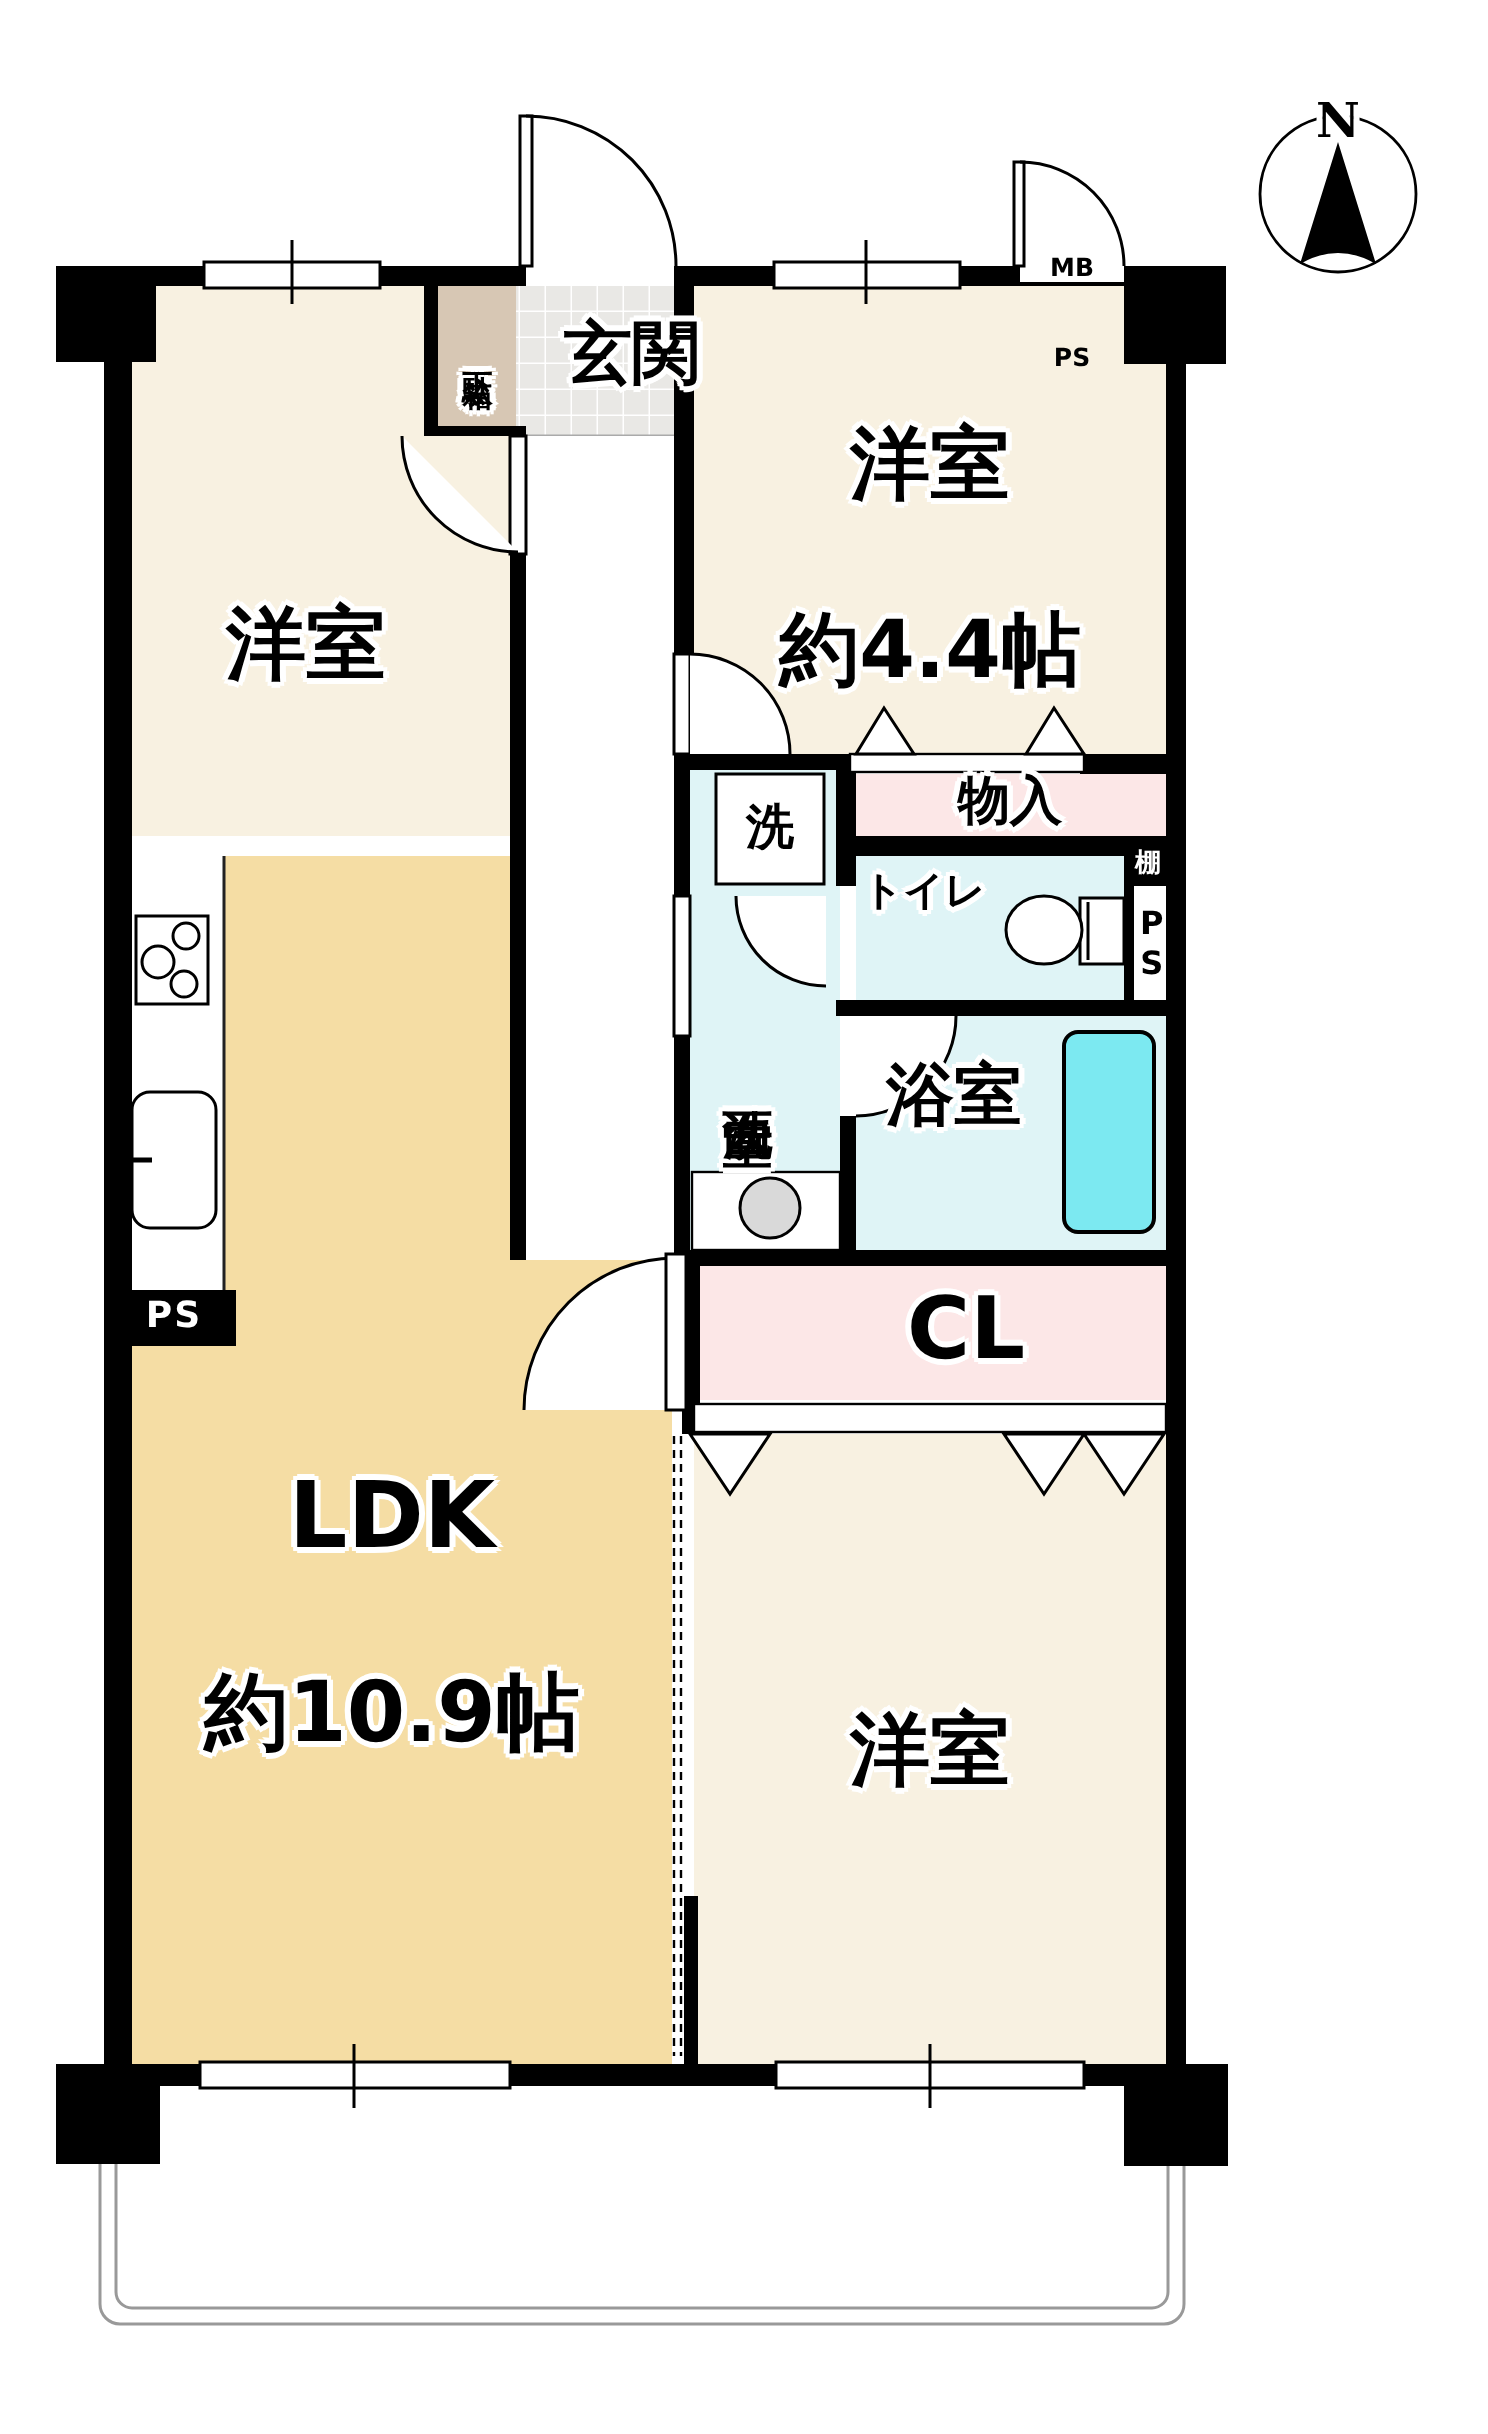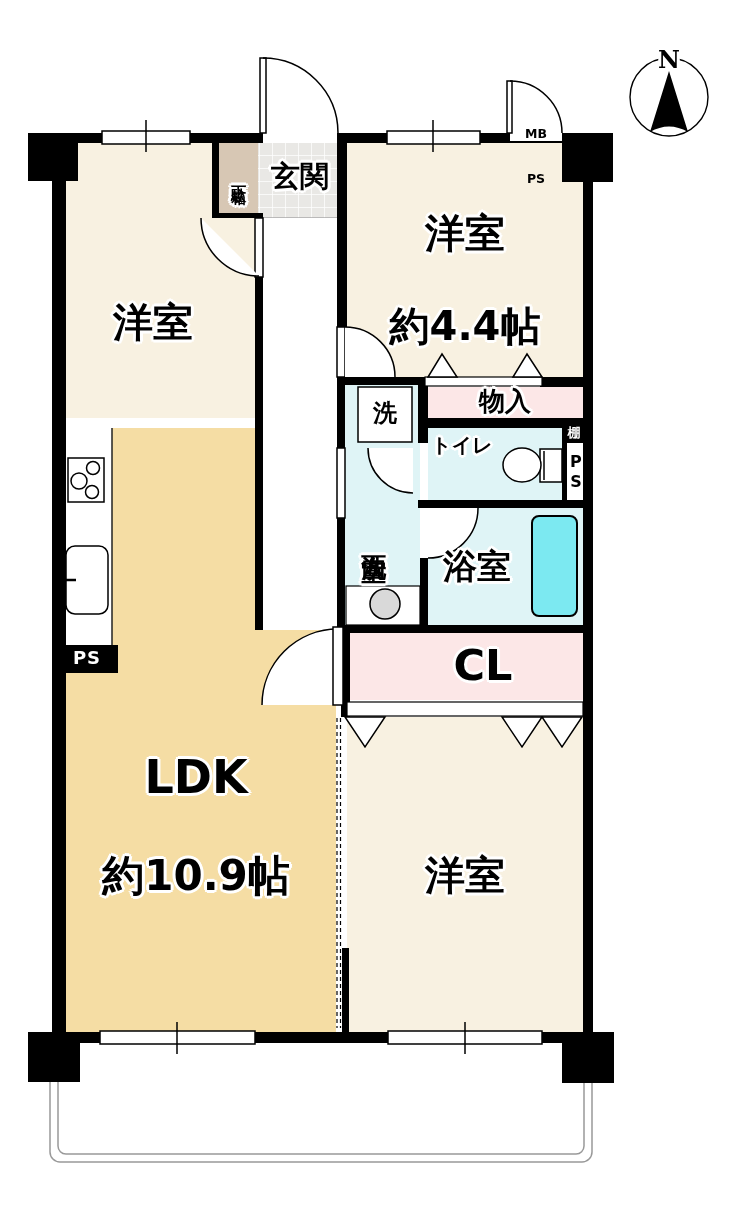--- a/index.html
+++ b/index.html
@@ -155,48 +155,48 @@
   <rect x="532" y="516" width="45" height="100" rx="7" stroke="#000000" stroke-width="2" fill="#7ce9f1"></rect>
 
   <g>
     <circle cx="669" cy="97" r="39" fill="#ffffff" stroke="#000000" stroke-width="1.4"></circle>
     <path d="M669,71 L650,132 Q669,121 688,132 Z" fill="#000000"></path>
   </g>
 </svg>
 
   <div class="lbl halo serif" style="left:669px;top:60px;font-size:24px;">N</div>
 
-  <div class="lbl halo" style="left:300px;top:177px;font-size:29px;">玄関</div>
+  <div class="lbl halo" style="left:316px;top:177px;font-size:34px;">玄関</div>
   <div class="lbl halo vert" style="left:238px;top:177px;font-size:15px;">下駄箱</div>
 
   <div class="lbl halo" style="left:153px;top:322px;">
     <div class="fs40">洋室</div>
   </div>
 
   <div class="lbl halo" style="left:465px;top:279px;">
     <div class="fs40">洋室</div>
     <div class="fs40">約4.4帖</div>
   </div>
 
   <div class="lbl halo" style="left:465px;top:875px;">
     <div class="fs40">洋室</div>
   </div>
 
-  <div class="lbl halo" style="left:196px;top:826px;">
+  <div class="lbl halo" style="left:196px;top:806px;">
     <div style="font-size:46px;">LDK</div>
     <div style="font-size:42px;">約10.9帖</div>
   </div>
 
   <div class="lbl halo" style="left:385px;top:414px;font-size:24px;">洗</div>
   <div class="lbl halo vert" style="left:373px;top:537px;font-size:25px;">洗面室</div>
   <div class="lbl halo" style="left:505px;top:402px;font-size:26px;">物入</div>
   <div class="lbl halo" style="left:462px;top:445px;font-size:20px;text-align:center;">トイレ</div>
   <div class="lbl white" style="left:574px;top:433px;font-size:13px;">棚</div>
   <div class="lbl vert" style="left:575px;top:472px;font-size:16px;letter-spacing:1px;">PS</div>
-  <div class="lbl halo" style="left:477px;top:566px;font-size:34px;">浴室</div>
+  <div class="lbl halo" style="left:477px;top:551px;font-size:34px;font-family:Liberation Mono, monospace;">浴室</div>
   <div class="lbl halo" style="left:483px;top:666px;font-size:43px;">CL</div>
 
   <div class="lbl" style="left:536px;top:156px;font-size:12.5px;line-height:1.2;font-weight:700;">
     <div>MB</div>
     <div>PS</div>
   </div>
 
   <div class="lbl white" style="left:87px;top:658px;font-size:18px;letter-spacing:1px;">PS</div>
 </div>
 

